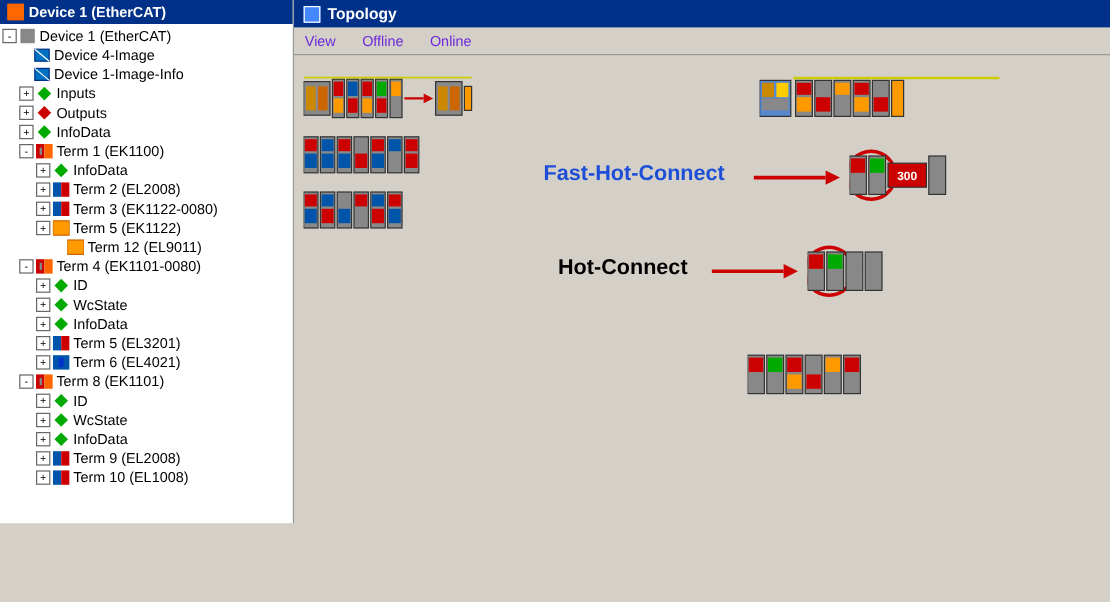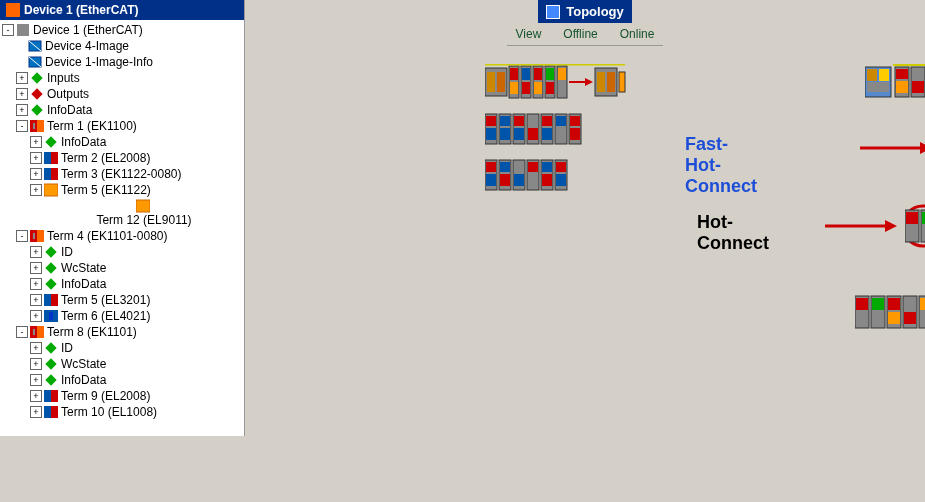--- a/index.html
+++ b/index.html
@@ -83,21 +83,20 @@
       color: #000;
     }
 
     
     .right-panel {
       flex: 1;
       height: 502px;
       display: flex;
       flex-direction: column;
       background: #d4d0c8;
-      align-items: center;
     }
 
     .topology-header {
       background: #003087;
       color: white;
       padding: 4px 8px;
       font-size: 13px;
       font-weight: bold;
       display: flex;
       align-items: center;
@@ -115,21 +114,21 @@
     .topology-menubar {
       background: #d4d0c8;
       padding: 3px 6px;
       display: flex;
       gap: 16px;
       border-bottom: 1px solid #999;
     }
 
     .menu-item {
       font-size: 12px;
-      color: #14532d;
+      color: #6d28d9;
       cursor: pointer;
       padding: 1px 3px;
     }
 
     .topology-content {
       flex: 1;
       display: flex;
       padding: 8px;
       position: relative;
     }
@@ -240,21 +239,21 @@
           </svg></span>
         <span class="tree-label">Term 3 (EK1122-0080)</span>
       </div>
       <div class="tree-item" style="padding-left: 30px;">
         <span class="expand-btn">+</span>
         <span class="node-icon"><svg width="14" height="14" viewBox="0 0 14 14">
             <rect x="0" y="1" width="14" height="12" fill="#ff9900" stroke="#cc6600" stroke-width="1"></rect>
           </svg></span>
         <span class="tree-label">Term 5 (EK1122)</span>
       </div>
-      <div class="tree-item" style="padding-left: 44px; flex-direction: column;">
+      <div class="tree-item" style="padding-left: 44px;">
         <span class="spacer"></span>
         <span class="node-icon"><svg width="14" height="14" viewBox="0 0 14 14">
             <rect x="0" y="1" width="14" height="12" fill="#ff9900" stroke="#cc6600" stroke-width="1"></rect>
           </svg></span>
         <span class="tree-label">Term 12 (EL9011)</span>
       </div>
       <div class="tree-item" style="padding-left: 16px;">
         <span class="expand-btn">-</span>
         <span class="node-icon"><svg width="14" height="14" viewBox="0 0 14 14">
             <rect x="0" y="1" width="7" height="12" fill="#cc0000"></rect>

